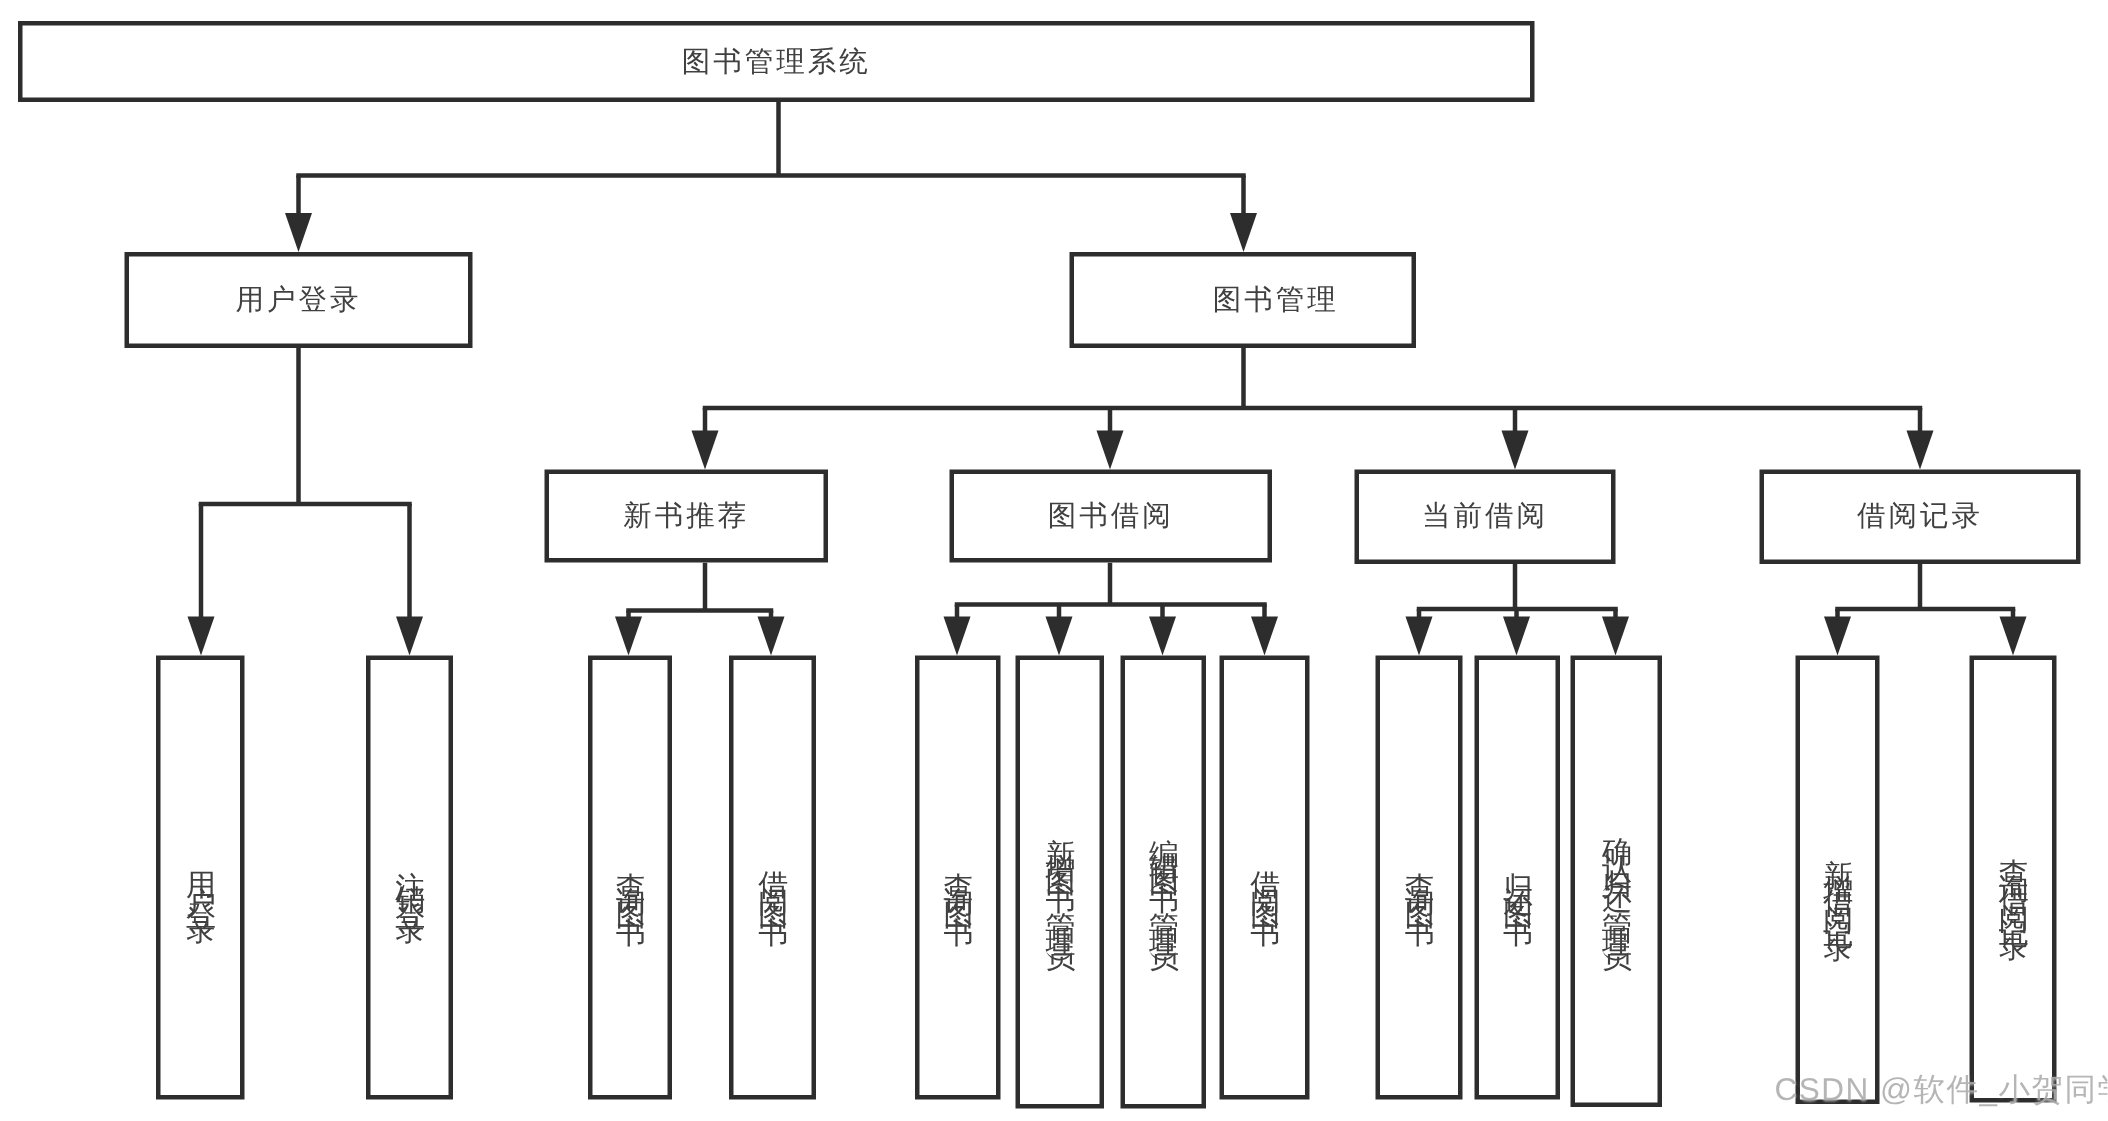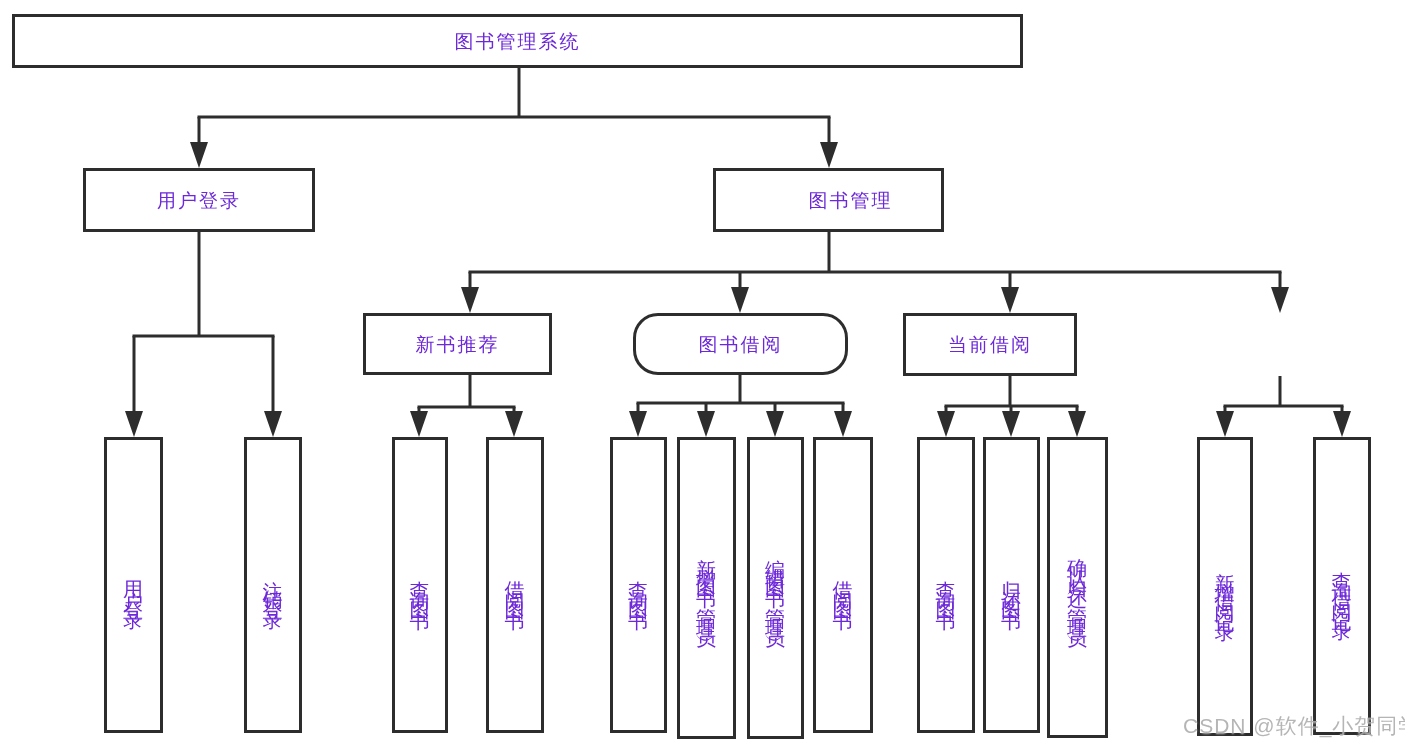--- a/index.html
+++ b/index.html
@@ -8,21 +8,21 @@
     font-family:"Liberation Sans", sans-serif;
     position:relative;overflow:hidden;
   }
   #stage{position:absolute;left:0;top:0;width:1405px;height:747px;}
   .box{
     position:absolute;background:#ffffff;border:3px solid #2d2d2d;
     box-sizing:border-box;display:flex;align-items:center;justify-content:center;
     z-index:2;
   }
   .box .lbl{
-    font-size:19px;color:#6d28d9;letter-spacing:2px;line-height:1;
+    font-size:19px;color:#404040;letter-spacing:2px;line-height:1;
     white-space:nowrap;
   }
   .box.v .lbl{
     writing-mode:vertical-rl;text-orientation:mixed;
     font-size:20px;letter-spacing:10px;white-space:normal;
   }
   #connector-layer{position:absolute;left:0;top:0;z-index:1;}
   .watermark{
     position:absolute;left:1183px;top:712px;z-index:3;
     font-size:21px;color:#aeaeae;opacity:.9;letter-spacing:1px;
@@ -108,25 +108,28 @@
     </div>
     <div class="box h" style="left: 83px; top: 168px; width: 232px; height: 64px;">
       <span class="lbl">用户登录</span>
     </div>
     <div class="box h" style="left: 713px; top: 168px; width: 231px; height: 64px; padding-left: 44px;">
       <span class="lbl">图书管理</span>
     </div>
     <div class="box h" style="left: 363px; top: 313px; width: 189px; height: 62px;">
       <span class="lbl">新书推荐</span>
     </div>
-    <div class="box h" style="left: 633px; top: 313px; width: 215px; height: 62px; border-radius: 25px;">
+    <div class="box h" style="left: 633px; top: 313px; width: 215px; height: 62px;">
       <span class="lbl">图书借阅</span>
     </div>
     <div class="box h" style="left: 903px; top: 313px; width: 174px; height: 63px;">
       <span class="lbl">当前借阅</span>
+    </div>
+    <div class="box h" style="left: 1173px; top: 313px; width: 214px; height: 63px;">
+      <span class="lbl">借阅记录</span>
     </div>
     <div class="box v" style="left: 104px; top: 437px; width: 59px; height: 296px;">
       <span class="lbl">用户登录</span>
     </div>
     <div class="box v" style="left: 244px; top: 437px; width: 58px; height: 296px;">
       <span class="lbl">注销登录</span>
     </div>
     <div class="box v" style="left: 392px; top: 437px; width: 56px; height: 296px;">
       <span class="lbl">查询图书</span>
     </div>

